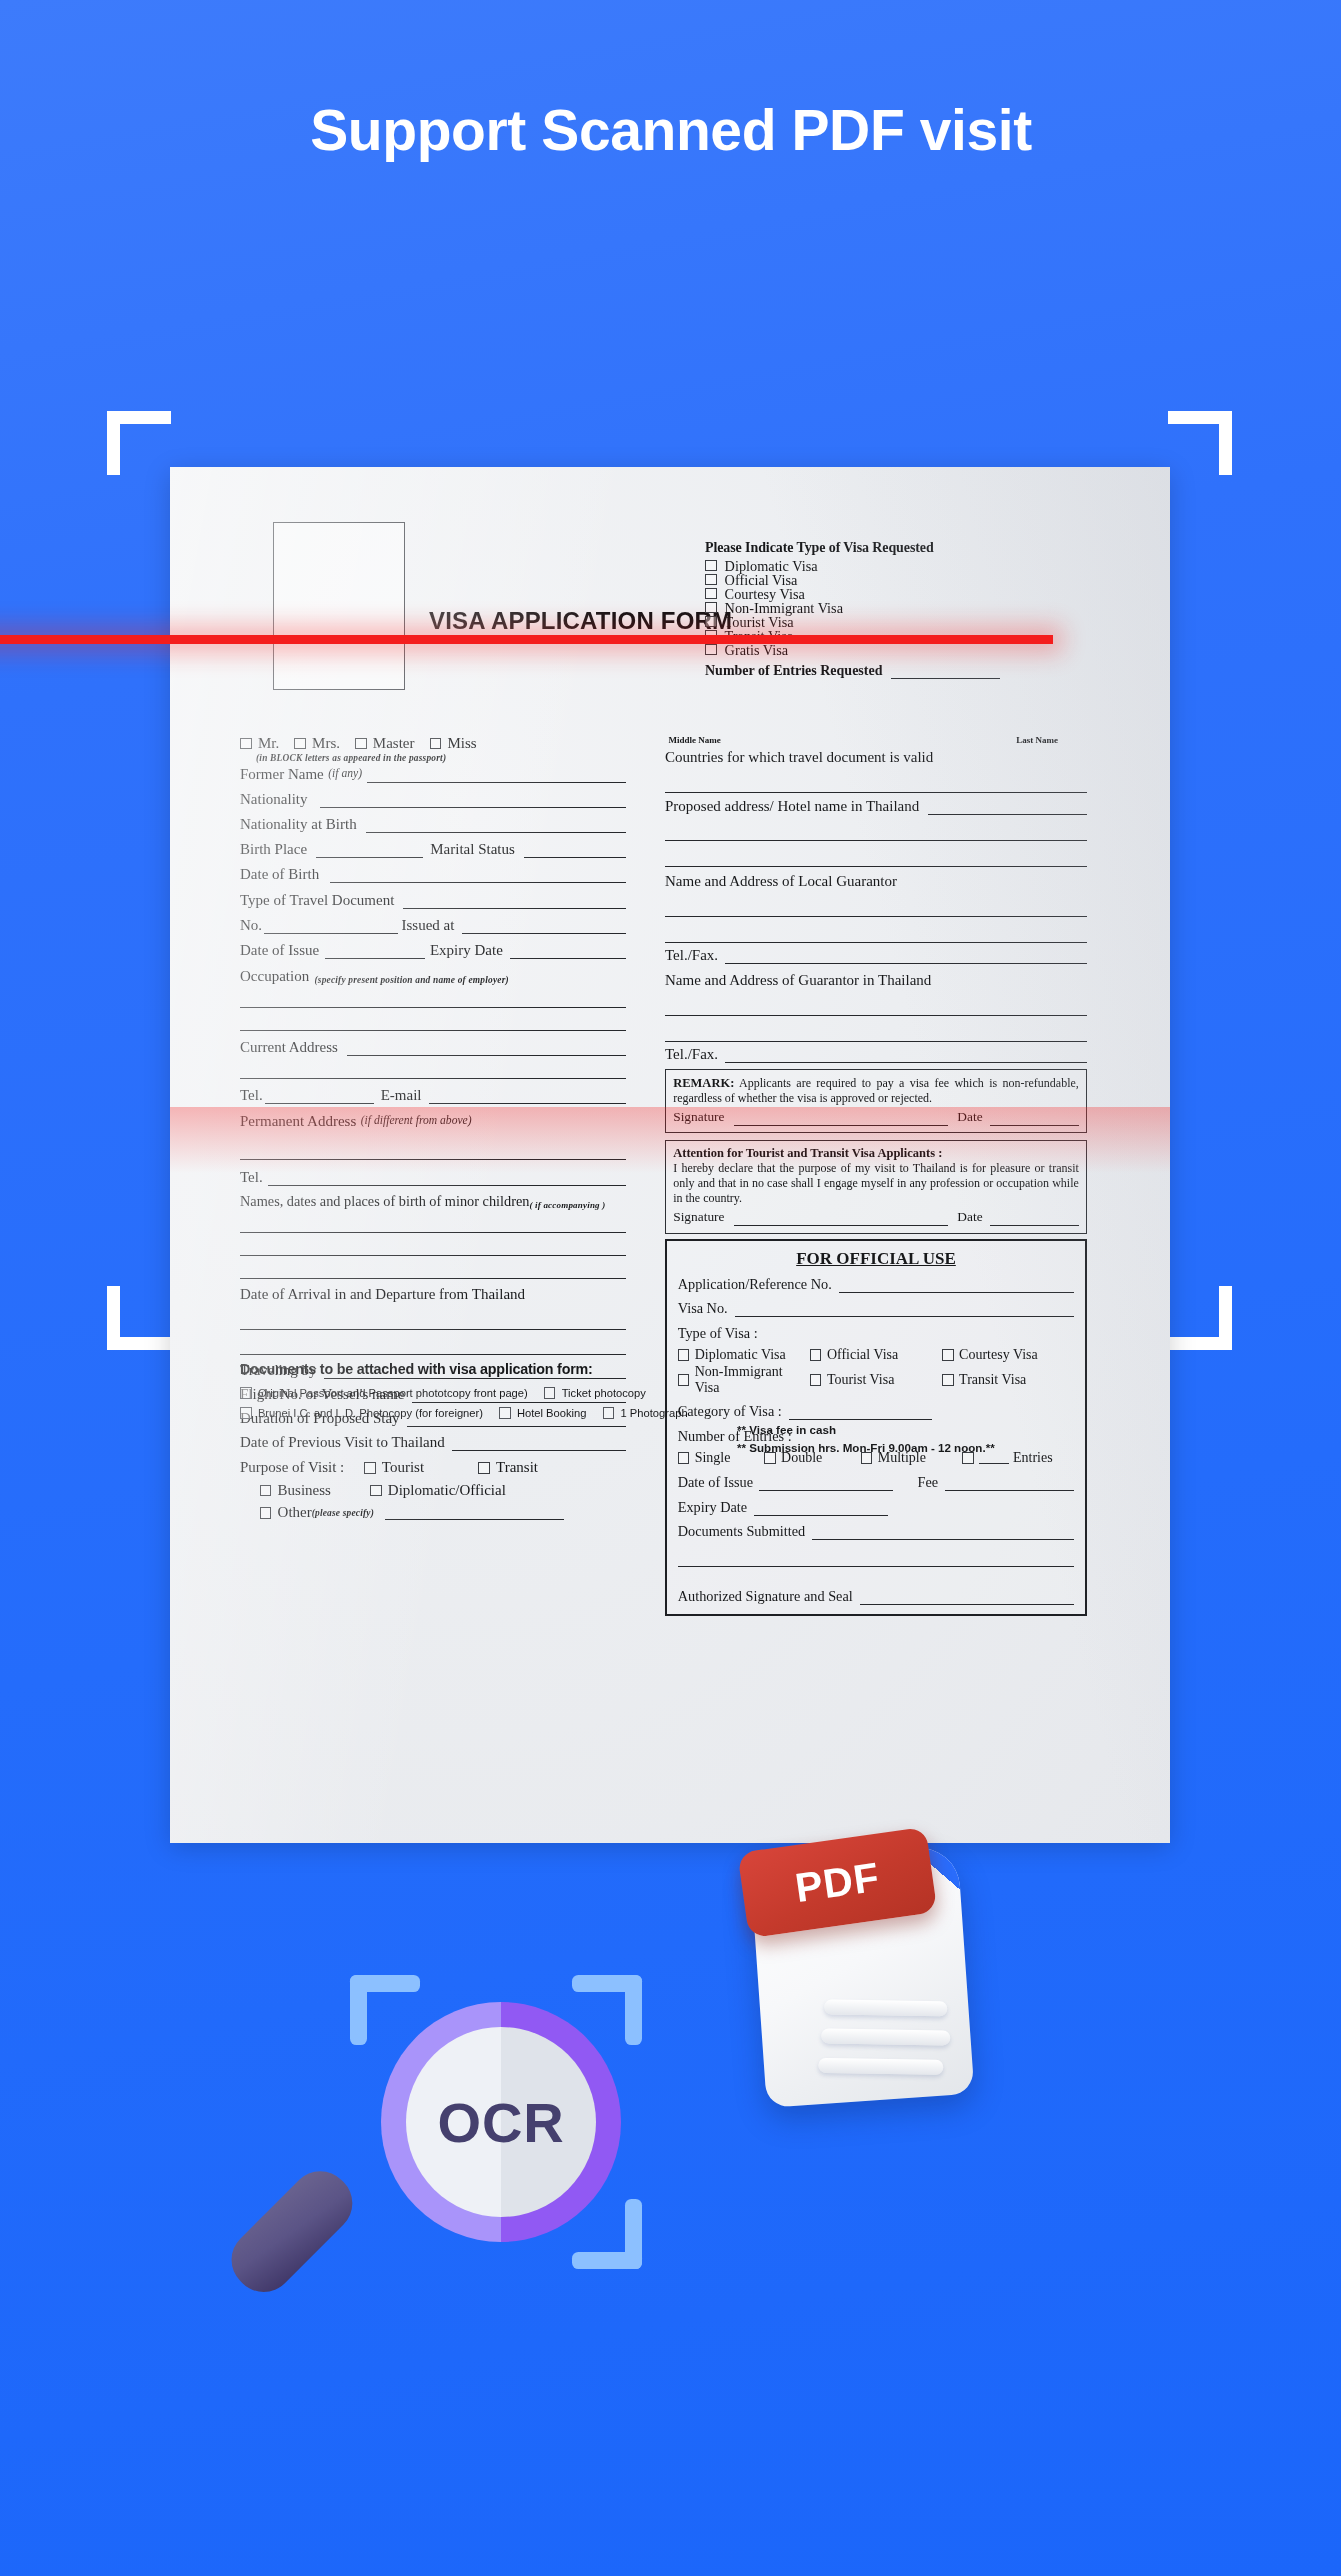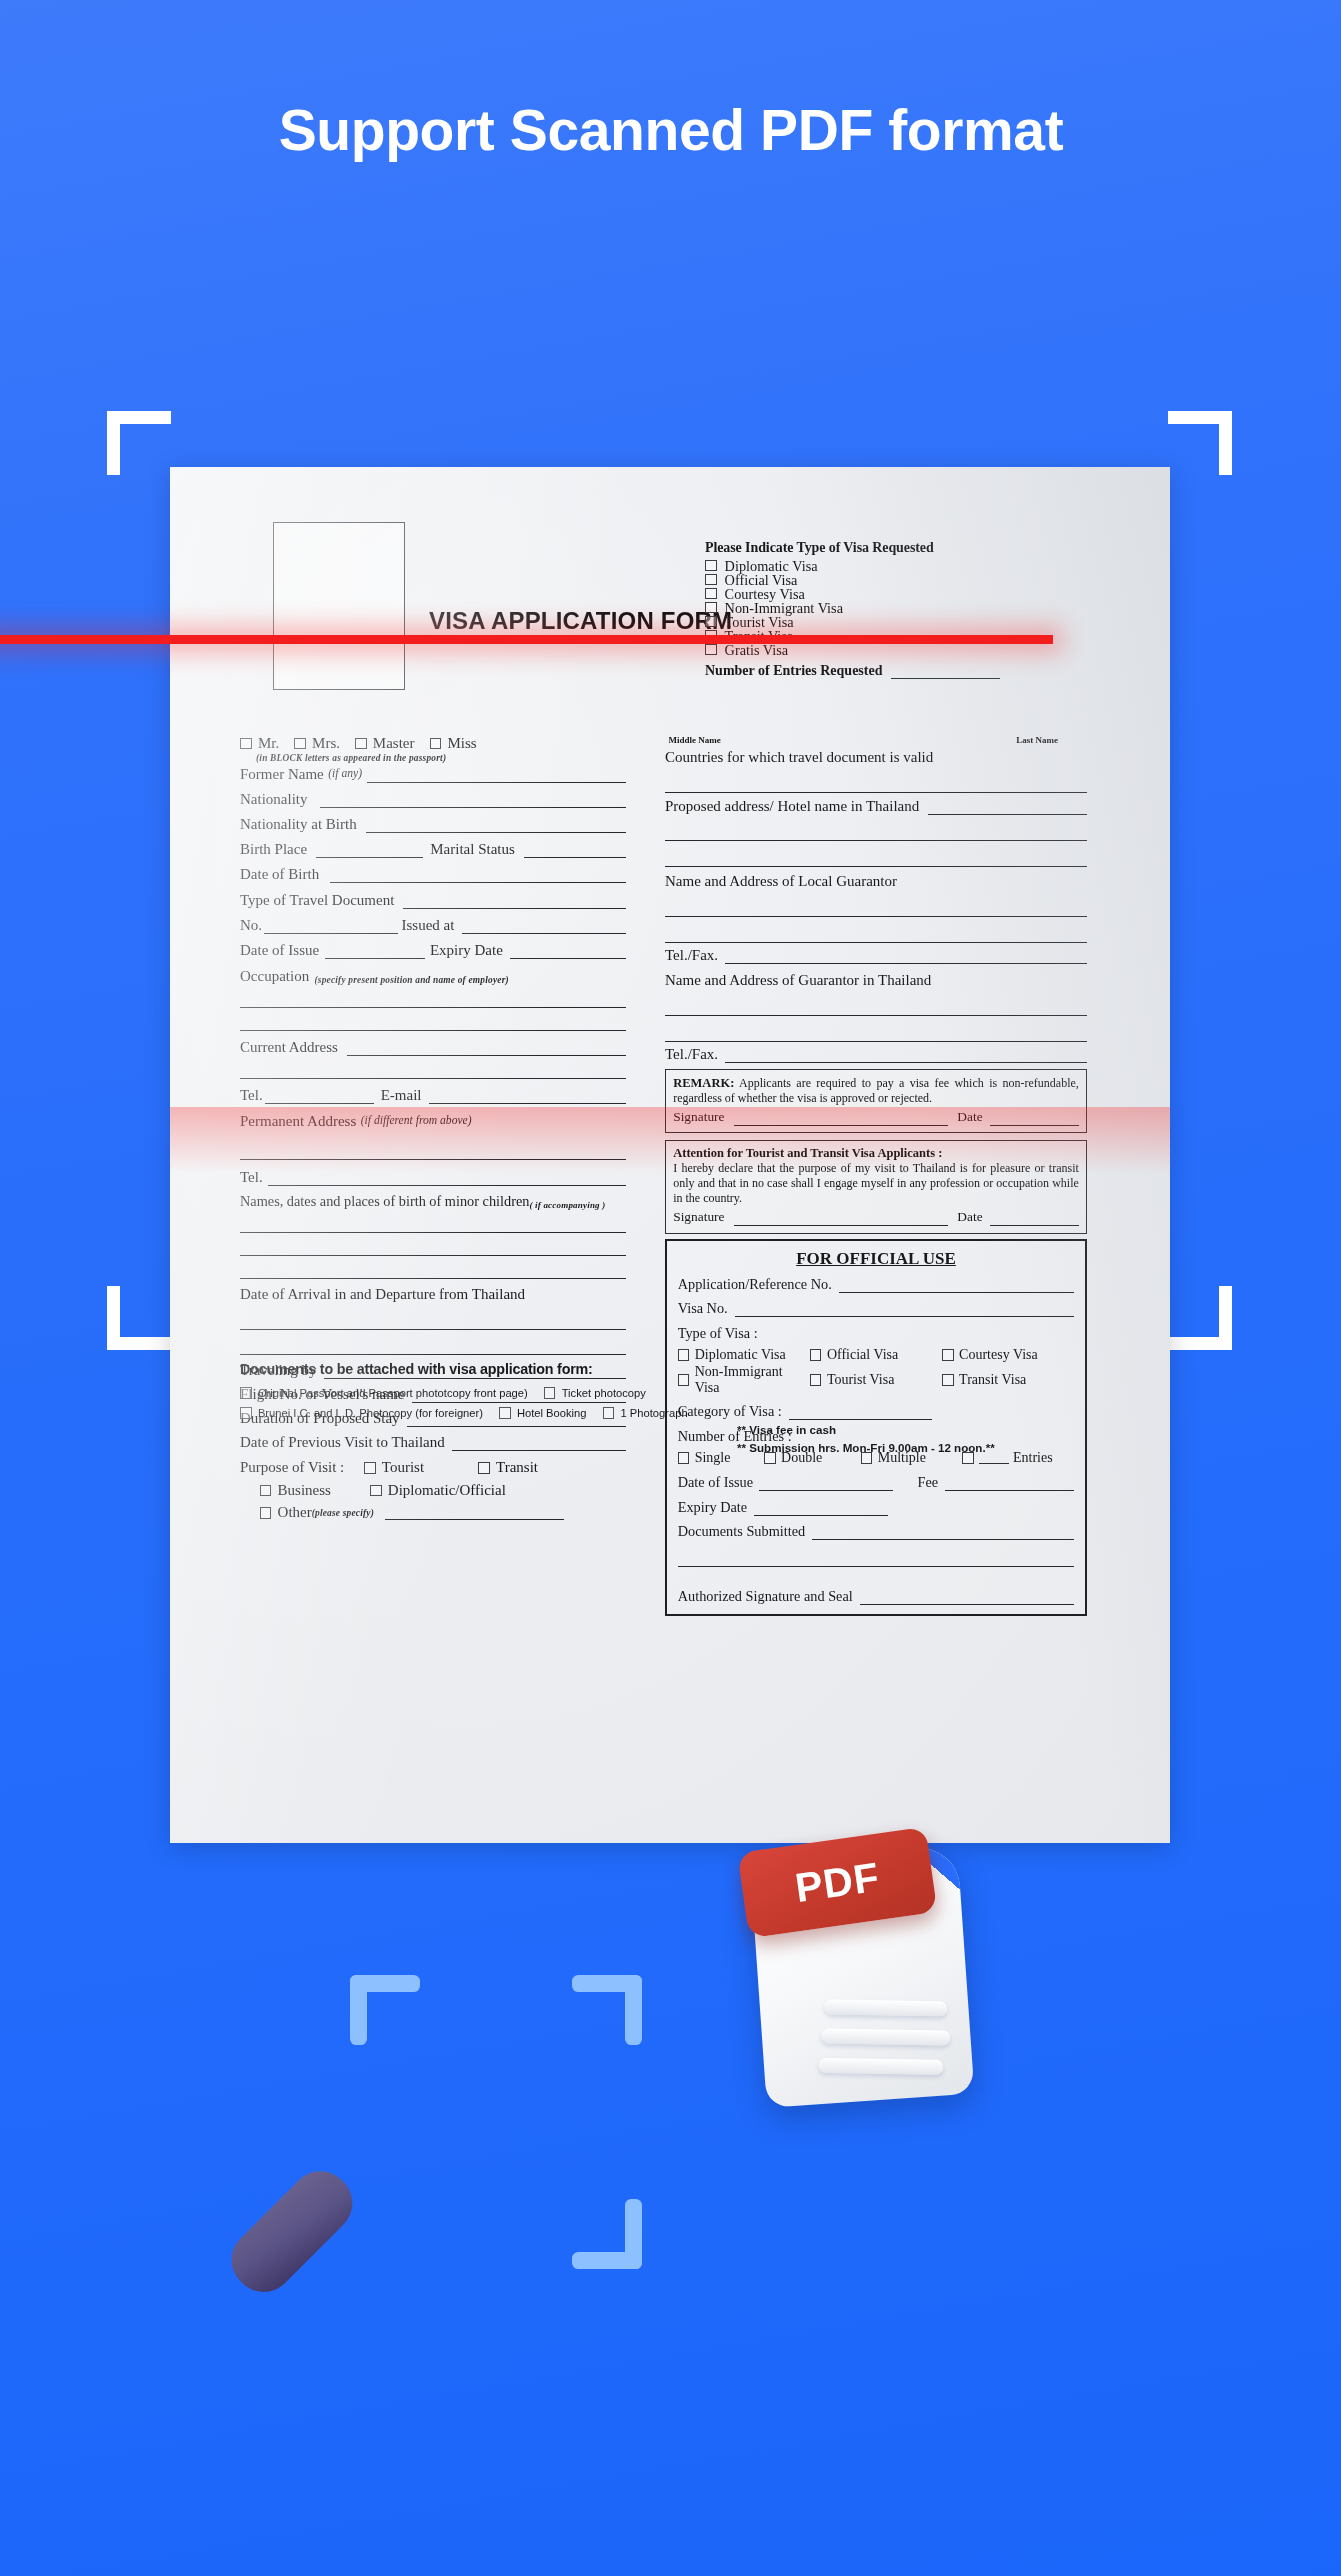--- a/index.html
+++ b/index.html
@@ -285,21 +285,21 @@
   }
   .mag-lens span {
     font-family: "Liberation Sans", sans-serif;
     font-weight: bold; font-size: 56px; color: #45406e;
     letter-spacing: 0.9px;
   }
 </style>
 </head>
 <body>
 
-<div class="headline">Support Scanned PDF format</div>
+<div class="headline">Support Scanned PDF visit</div>
 
 <div class="scan-frame">
   <div class="bracket tl">
       <i class="h"></i>
       <i class="v"></i>
     </div>
   <div class="bracket tr">
       <i class="h"></i>
       <i class="v"></i>
     </div>
@@ -692,14 +692,19 @@
     </div>
   <div class="ocr-br tr">
       <i class="h"></i>
       <i class="v"></i>
     </div>
   <div class="ocr-br br2">
       <i class="h"></i>
       <i class="v"></i>
     </div>
   <div class="mag-handle"></div>
+  <div class="mag-ring">
+    <div class="mag-lens">
+      <span>OCR</span>
+    </div>
+  </div>
 </div>
 
 
 </body></html>

